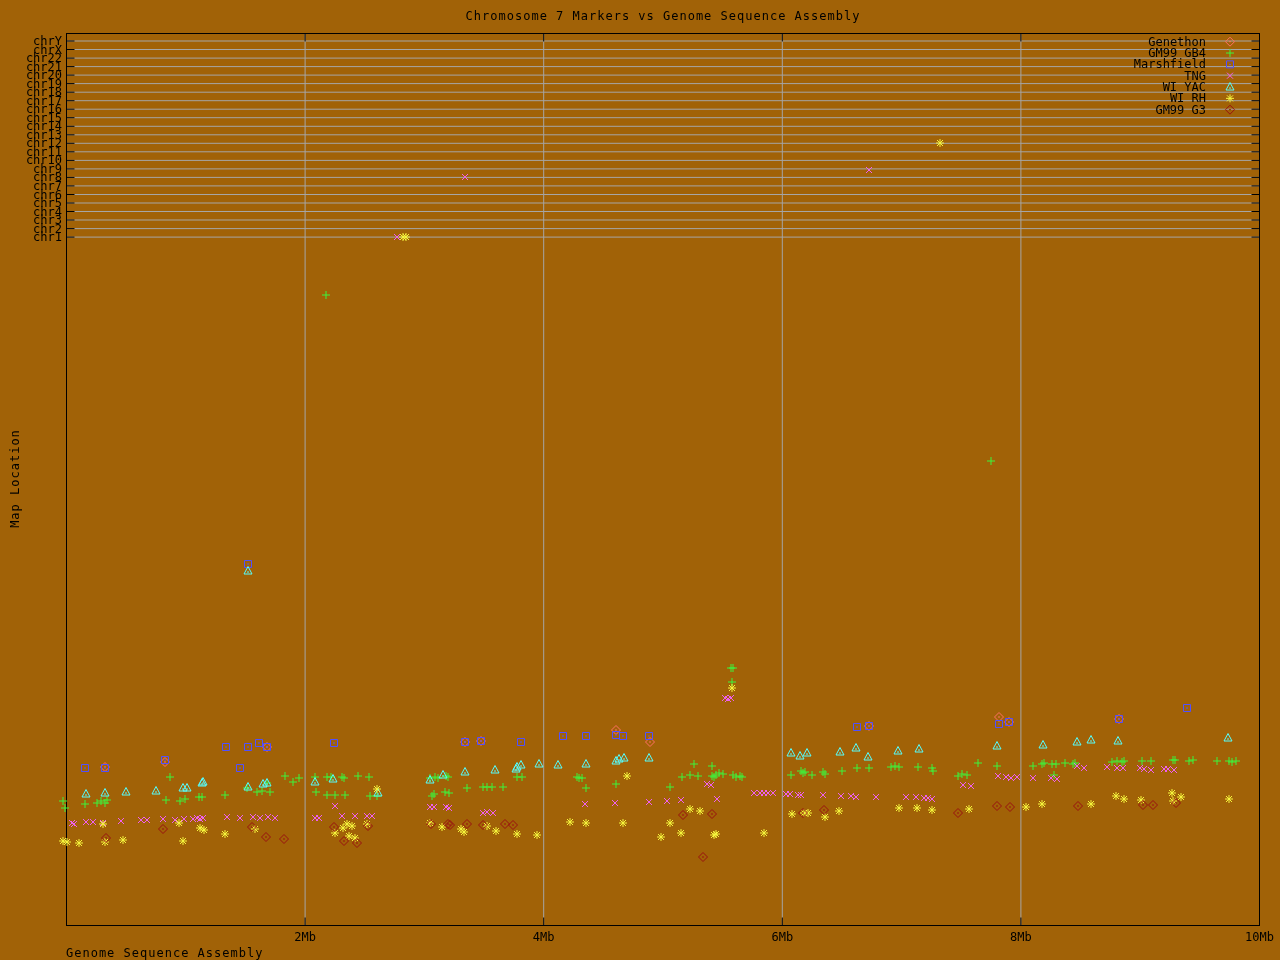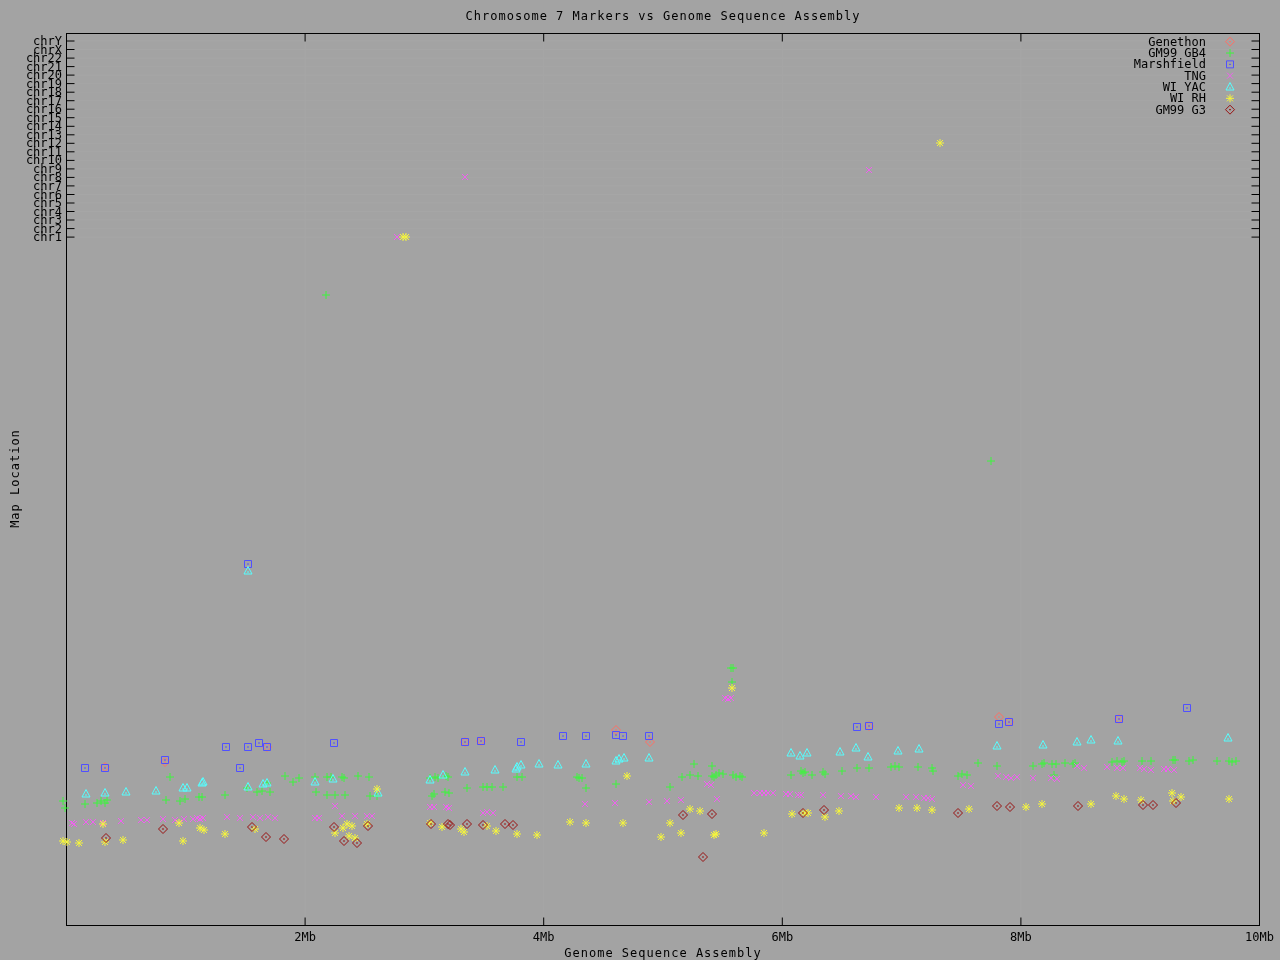--- a/index.html
+++ b/index.html
@@ -1,19 +1,19 @@
 <!DOCTYPE html>
 <html><head>
 <meta charset="utf-8">
 <style>
   html,body{margin:0;padding:0;background:#fff;}
-  .canvas{position:relative;width:1280px;height:960px;background:#a3a3a3;overflow:hidden;
+  .canvas{position:relative;width:1280px;height:960px;background:#a16207;overflow:hidden;
           font-family:"DejaVu Sans Mono",monospace;font-size:12px;color:#000;}
   .title{position:absolute;left:66px;top:9px;width:1194px;text-align:center;letter-spacing:1px;}
-  .xlabel{position:absolute;left:66px;top:946px;width:1194px;text-align:center;letter-spacing:1px;}
+  .xlabel{position:absolute;left:66px;top:946px;width:1194px;letter-spacing:1px;}
   .ylabel{position:absolute;left:-70px;top:471px;width:170px;height:15px;text-align:center;
           transform:rotate(-90deg);letter-spacing:1px;}
   svg{position:absolute;left:0;top:0;}
   svg text{font-family:"DejaVu Sans Mono",monospace;font-size:12px;fill:#000;}
 </style>
 </head>
 <body>
 
 <div class="canvas">
   <div class="title">Chromosome 7 Markers vs Genome Sequence Assembly</div>

